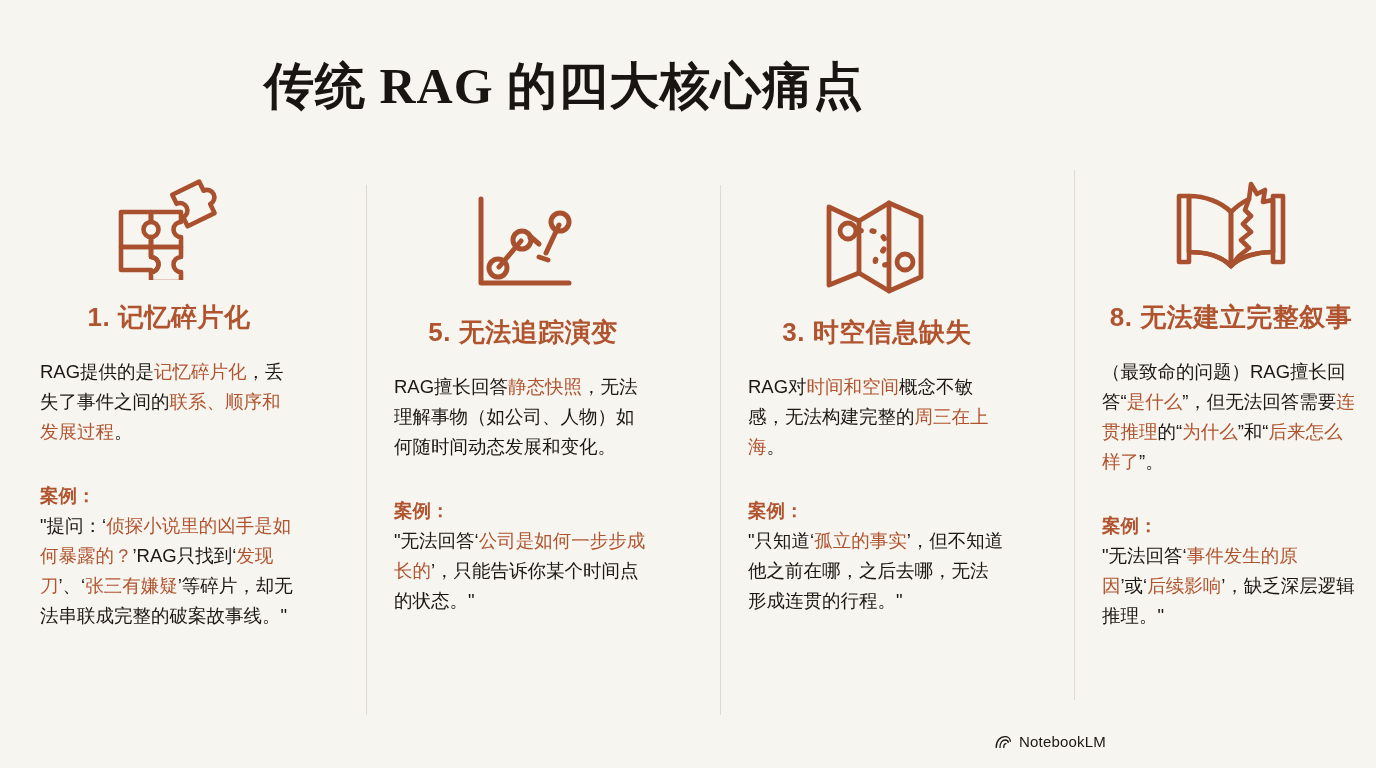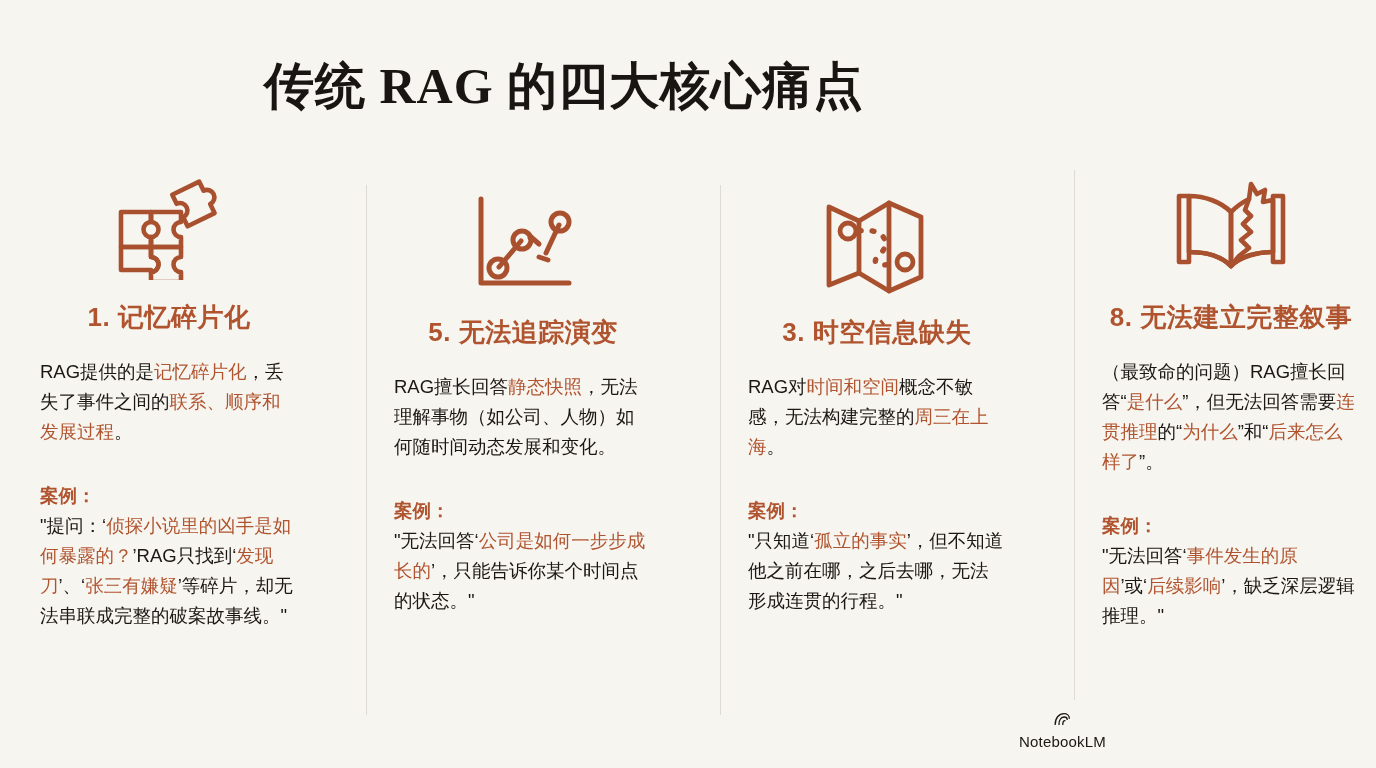--- a/index.html
+++ b/index.html
@@ -111,21 +111,20 @@
   .watermark {
     position: absolute;
     right: 22px;
     bottom: 18px;
     display: flex;
     align-items: center;
     gap: 7px;
     color: #1a1714;
     font-size: 15px;
     letter-spacing: 0.2px;
-    flex-direction: column;
   }
   .watermark svg { display: block; }
 </style>
 </head>
 <body>
 
 <div class="slide">
 
   <h1 class="title">传统 RAG 的四大核心痛点</h1>
 

